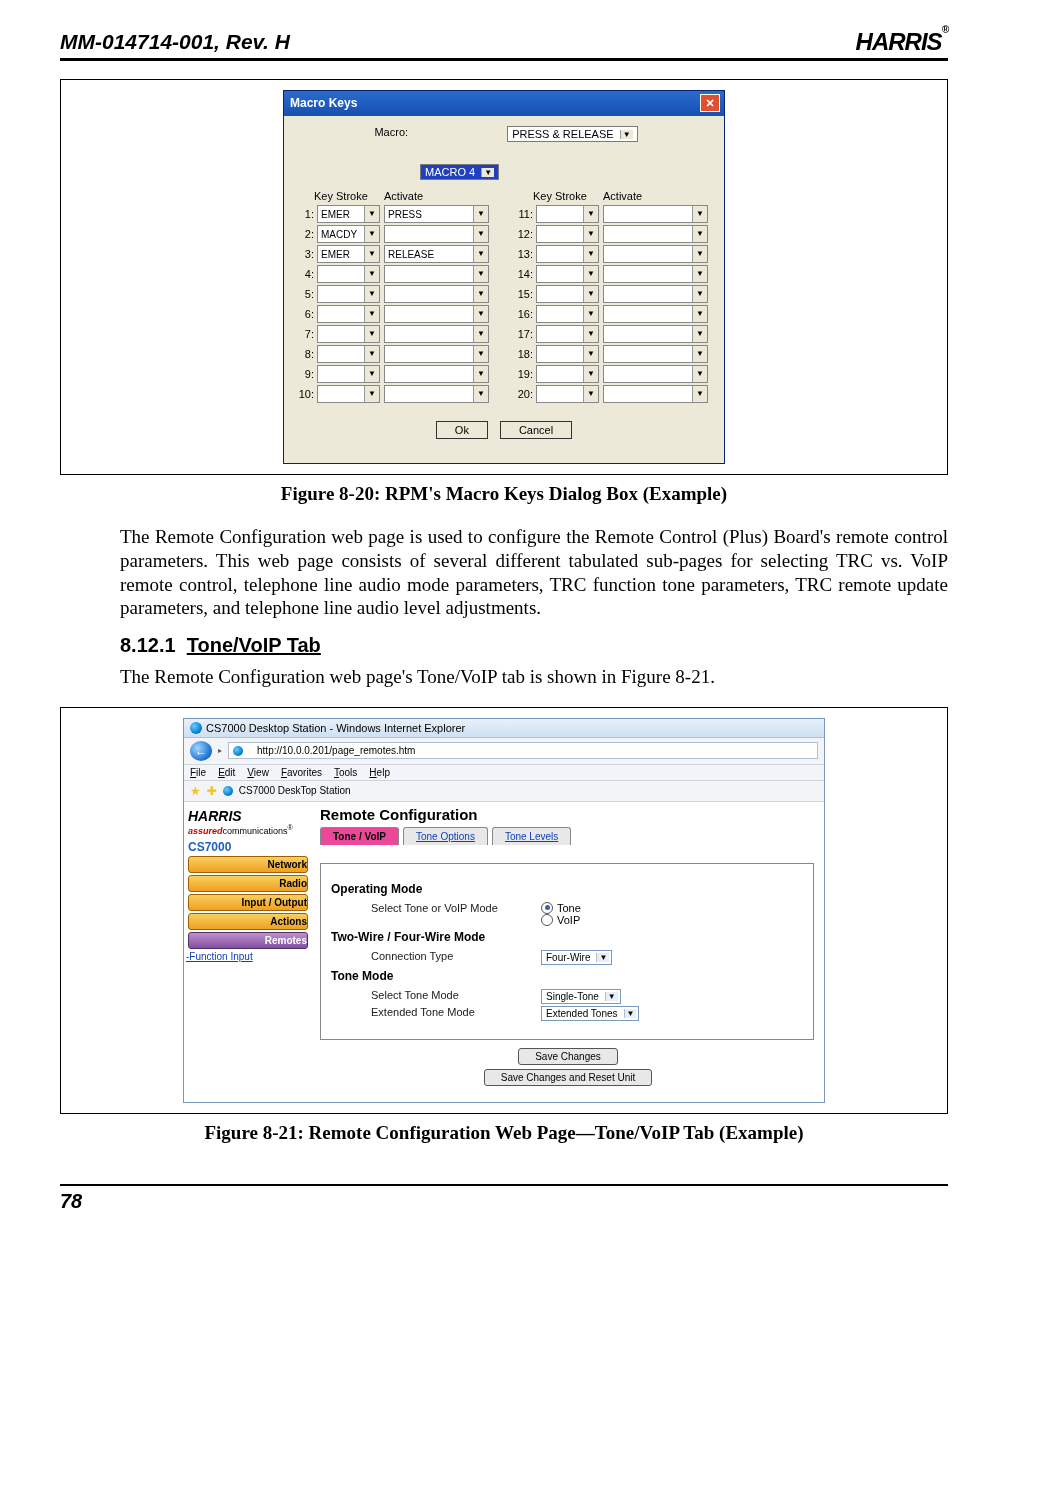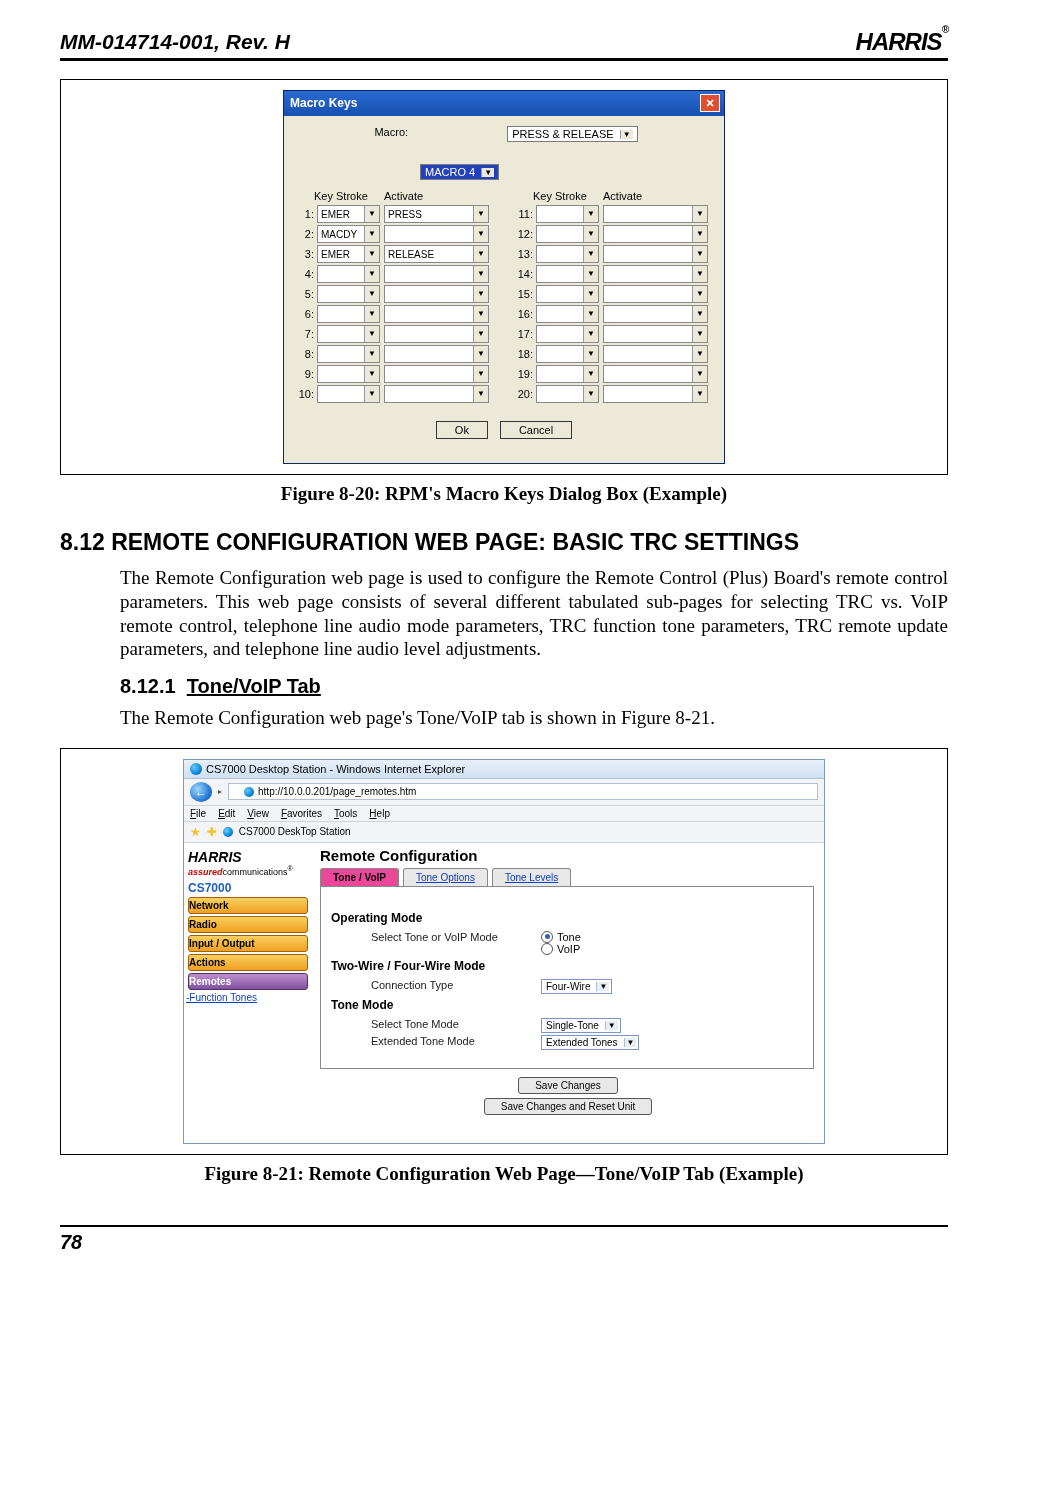--- a/index.html
+++ b/index.html
@@ -219,23 +219,23 @@
   .nav-arrow {
     width: 22px; height: 20px; border-radius: 50%;
     background: radial-gradient(circle at 35% 35%, #9ed6ff, #1a6fd0 70%);
     display: inline-flex; align-items: center; justify-content: center;
     color: #fff; font-size: 12px;
   }
   .addr {
     flex: 1;
     background: #fff;
     border: 1px solid #b0c0d0;
-    padding: 2px 15px;
-    font-size: 10px;
-    display: flex; align-items: center; gap: 4px;
+    padding: 2px 4px;
+    font-size: 10px;
+    display: flex; align-items: center; gap: 14px;
   }
   .br-menu {
     background: #f2f4f8;
     padding: 2px 6px;
     font-size: 10px;
     border-bottom: 1px solid #ccd4dc;
     display: flex; gap: 12px;
   }
   .br-menu span { text-decoration: underline; text-decoration-color: transparent; }
   .br-menu span::first-letter { text-decoration: underline; }
@@ -263,21 +263,21 @@
     font-family: Arial, sans-serif;
   }
   .assured { font-size: 9px; }
   .assured b { color: #c00; font-style: italic; }
   .cs7000 { color: #2060c0; font-weight: bold; font-size: 12px; margin: 4px 0 2px 0; display: block; }
   .side-btn {
     display: block;
     background: linear-gradient(#f8d060, #f0a020);
     border: 1px solid #a06000;
     border-radius: 3px;
-    text-align: left;
+    text-align: right;
     padding: 2px 0;
     margin: 2px 0;
     font-weight: bold;
     font-size: 10px;
     color: #000;
   }
   .side-btn.selected { background: linear-gradient(#c090d0, #8050a0); color: #fff; border-color: #503060; }
   .side-link { color: #1040c0; text-decoration: underline; font-size: 10px; display: block; margin: 2px 0 2px -2px; }
   .main {
     flex: 1;
@@ -306,22 +306,22 @@
     margin-right: 4px;
   }
   .tab.active {
     background: #ec4899;
     color: #000;
     text-decoration: none;
     font-weight: bold;
   }
   .panel {
     border: 1px solid #888;
-    margin: 0 10px 4px 8px;
-    padding: 20px 10px 16px 10px;
+    margin: 18px 10px 4px 8px;
+    padding: 14px 10px 16px 10px;
     background: #fff;
     font-size: 11px;
   }
   .grp-title { font-weight: bold; font-size: 12px; margin: 4px 0 6px 0; }
   .frow { display: flex; align-items: flex-start; margin: 2px 0 2px 40px; }
   .flabel { width: 170px; color: #202020; }
   .fval { }
   .radio { display: flex; align-items: center; gap: 4px; }
   .radio .rb {
     width: 10px; height: 10px; border: 1px solid #555; border-radius: 50%;
@@ -621,21 +621,20 @@
         </div>
       </div>
       <div class="dlg-buttons">
         <div class="win-btn">Ok</div>
         <div class="win-btn">Cancel</div>
       </div>
     </div>
   </div>
   <div class="caption">Figure 8-20:  RPM's Macro Keys Dialog Box (Example)</div>
 
-  <div class="h2">8.12  REMOTE CONFIGURATION WEB PAGE:  BASIC TRC SETTINGS</div>
   <p class="body-text">The Remote Configuration web page is used to configure the Remote Control (Plus) Board's remote control parameters. This web page consists of several different tabulated sub-pages for selecting TRC vs. VoIP remote control, telephone line audio mode parameters, TRC function tone parameters, TRC remote update parameters, and telephone line audio level adjustments.</p>
 
   <div class="h3">
     <span>8.12.1</span>&nbsp;&nbsp;<span class="uline">Tone/VoIP Tab</span>
   </div>
   <p class="body-text">The Remote Configuration web page's Tone/VoIP tab is shown in Figure 8-21.</p>
 
   <div class="figure-frame">
     <div class="browser">
       <div class="br-title">
@@ -671,21 +670,21 @@
             <b>assured</b><span>communications</span><sup style="font-size:7px;">®</sup>
           </div>
           <span class="cs7000">CS7000</span>
           <div id="side-items-1">
               <div class="side-btn">Network</div>
               <div class="side-btn">Radio</div>
               <div class="side-btn">Input / Output</div>
               <div class="side-btn">Actions</div>
               <div class="side-btn selected">Remotes</div>
             </div>
-          <span class="side-link">-Function Tones</span>
+          <span class="side-link">-Function Input</span>
         </div>
         <div class="main">
           <div class="rc-title">Remote Configuration</div>
           <div class="tabs" id="tabs-row">
               <div class="tab active">Tone / VoIP</div>
               <div class="tab">Tone Options</div>
               <div class="tab">Tone Levels</div>
             </div>
           <div class="panel">
             <div class="grp-title">Operating Mode</div>

